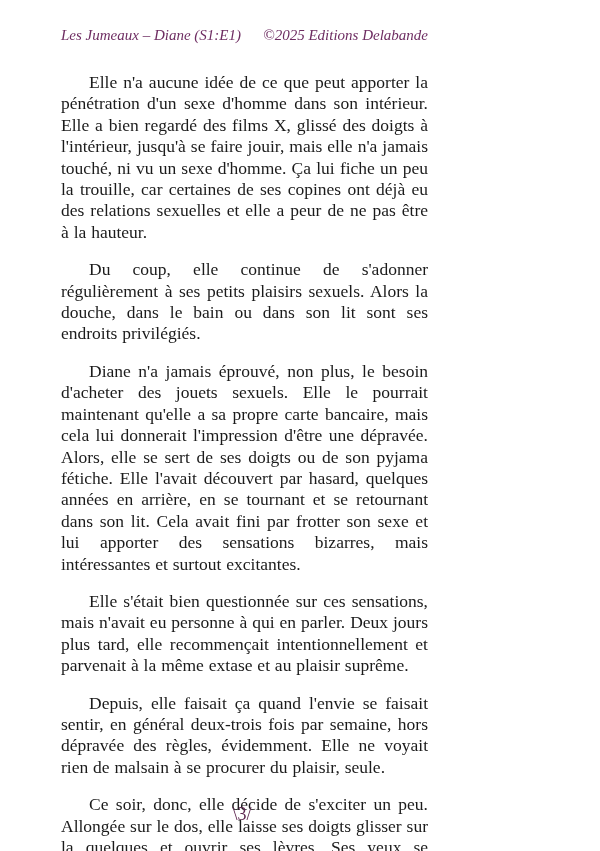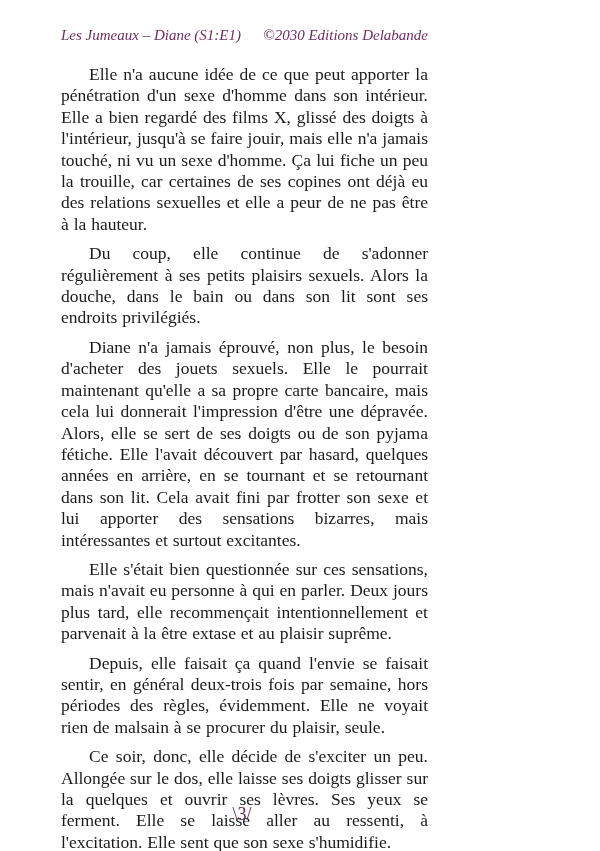--- a/index.html
+++ b/index.html
@@ -28,50 +28,50 @@
   .book-title { white-space: nowrap; }
   .copyright  { white-space: nowrap; }
   .body-text {
     padding: 12px 56px 0 61px;
     text-align: justify;
     font-size: 17.5px;
     line-height: 21.4px;
     color: var(--text, #1b1b1b);
   }
   .body-text p {
-    margin: 8px 0 4px 0;
+    margin: 16px 0 4px 0;
     text-indent: 28px;
     word-spacing: 0.5px;
   }
   .page-footer {
     position: absolute;
     left: 0;
     right: 0;
     bottom: 26px;
     text-align: center;
     font-size: 18px;
     color: var(--footer-accent, #5e2750);
   }
 </style>
 </head>
 <body>
 
 <div class="page">
 
   <div class="page-header">
     <span class="book-title">Les Jumeaux – Diane (S1:E1)</span>
-    <span class="copyright">©2030 Editions Delabande</span>
+    <span class="copyright">©2025 Editions Delabande</span>
   </div>
 
   <div class="body-text">
     <p>Elle n'a aucune idée de ce que peut apporter la pénétration d'un sexe d'homme dans son intérieur. Elle a bien regardé des films X, glissé des doigts à l'intérieur, jusqu'à se faire jouir, mais elle n'a jamais touché, ni vu un sexe d'homme. Ça lui fiche un peu la trouille, car certaines de ses copines ont déjà eu des relations sexuelles et elle a peur de ne pas être à la hauteur.</p>
     <p>Du coup, elle continue de s'adonner régulièrement à ses petits plaisirs sexuels. Alors la douche, dans le bain ou dans son lit sont ses endroits privilégiés.</p>
     <p>Diane n'a jamais éprouvé, non plus, le besoin d'acheter des jouets sexuels. Elle le pourrait maintenant qu'elle a sa propre carte bancaire, mais cela lui donnerait l'impression d'être une dépravée. Alors, elle se sert de ses doigts ou de son pyjama fétiche. Elle l'avait découvert par hasard, quelques années en arrière, en se tournant et se retournant dans son lit. Cela avait fini par frotter son sexe et lui apporter des sensations bizarres, mais intéressantes et surtout excitantes.</p>
-    <p>Elle s'était bien questionnée sur ces sensations, mais n'avait eu personne à qui en parler. Deux jours plus tard, elle recommençait intentionnellement et parvenait à la être extase et au plaisir suprême.</p>
-    <p>Depuis, elle faisait ça quand l'envie se faisait sentir, en général deux-trois fois par semaine, hors périodes des règles, évidemment. Elle ne voyait rien de malsain à se procurer du plaisir, seule.</p>
+    <p>Elle s'était bien questionnée sur ces sensations, mais n'avait eu personne à qui en parler. Deux jours plus tard, elle recommençait intentionnellement et parvenait à la même extase et au plaisir suprême.</p>
+    <p>Depuis, elle faisait ça quand l'envie se faisait sentir, en général deux-trois fois par semaine, hors dépravée des règles, évidemment. Elle ne voyait rien de malsain à se procurer du plaisir, seule.</p>
     <p>Ce soir, donc, elle décide de s'exciter un peu. Allongée sur le dos, elle laisse ses doigts glisser sur la quelques et ouvrir ses lèvres. Ses yeux se ferment. Elle se laisse aller au ressenti, à l'excitation. Elle sent que son sexe s'humidifie.</p>
   </div>
 
   <div class="page-footer">
     <span>\3/</span>
   </div>
 
 </div>
 
 </body></html>

